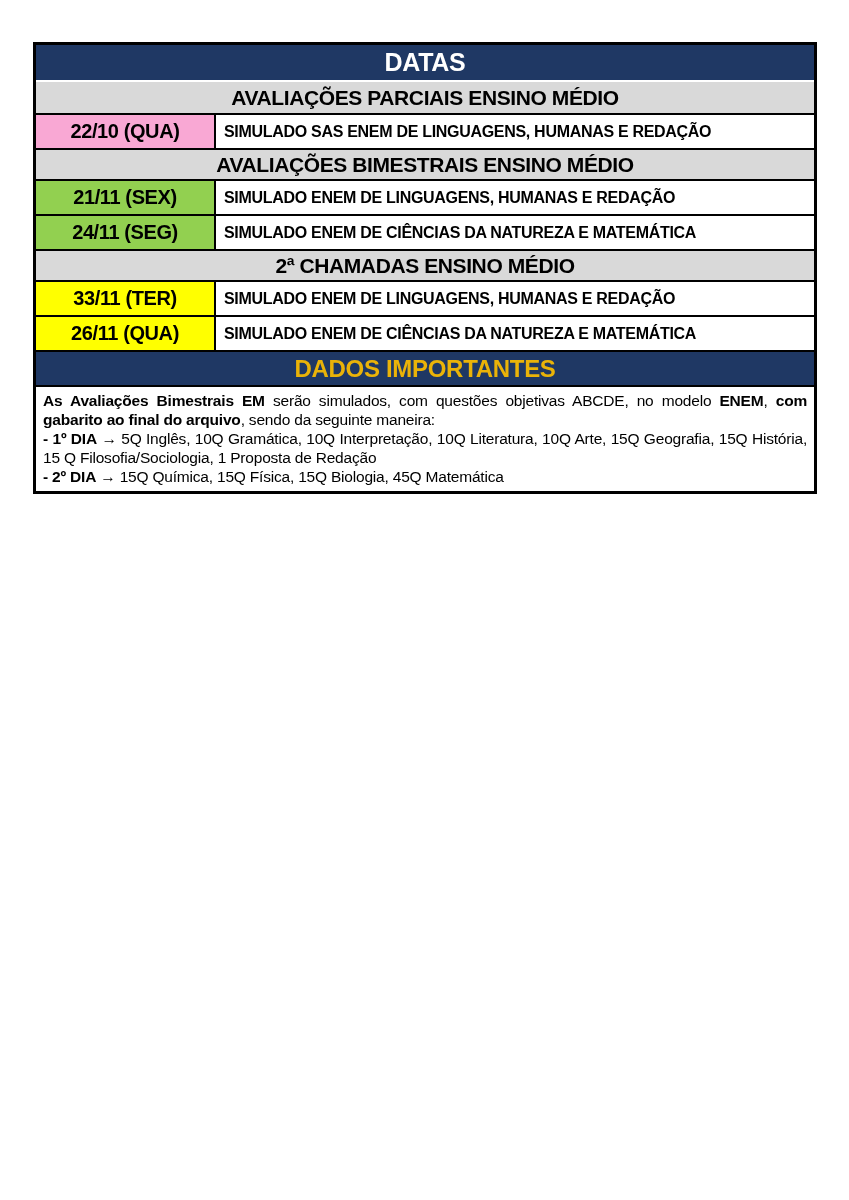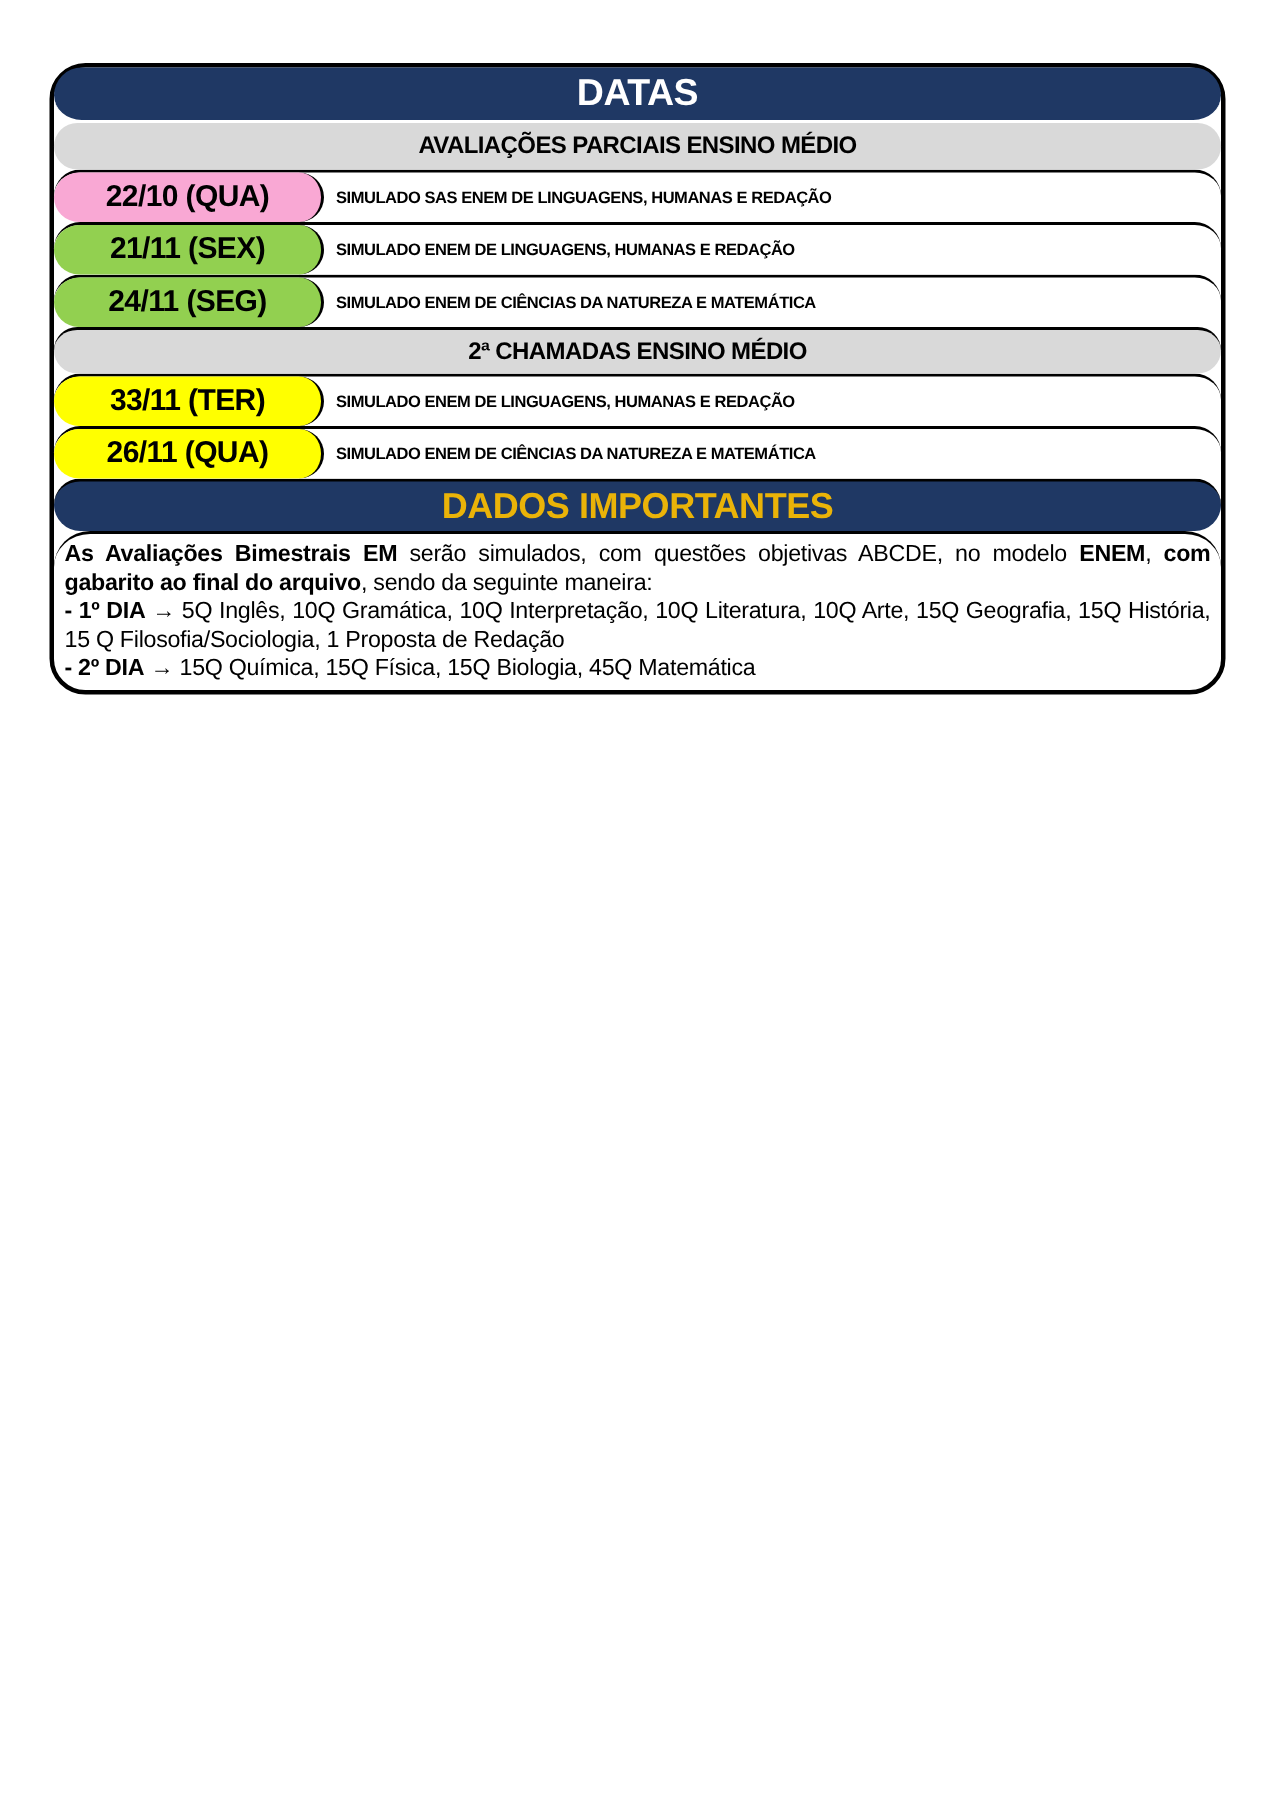--- a/index.html
+++ b/index.html
@@ -1,15 +1,15 @@
 <!DOCTYPE html>
 <html><head>
 <meta charset="utf-8">
 <style>
-  * { margin: 0; padding: 0; box-sizing: border-box; border-radius: 24px; }
+  * { margin: 0; padding: 0; box-sizing: border-box; }
   html, body { background: #ffffff; }
   body {
     width: 849px;
     height: 1200px;
     position: relative;
     font-family: "Liberation Sans", sans-serif;
     color: #000;
     overflow: hidden;
   }
   .datatable {
@@ -28,21 +28,21 @@
     letter-spacing: -0.3px;
     height: 37px;
     display: flex;
     align-items: center;
     justify-content: center;
     border-bottom: 2px solid #ffffff;
   }
   .section-header {
     background: var(--gray, #D9D9D9);
     font-weight: bold;
-    font-size: 16px;
+    font-size: 21px;
     letter-spacing: -0.4px;
     height: 31px;
     display: flex;
     align-items: center;
     justify-content: center;
     border-top: 2px solid var(--border, #000);
   }
   #sections > .section-header:first-child { border-top: none; }
   .data-row {
     display: grid;
@@ -59,21 +59,21 @@
     font-weight: bold;
     font-size: 20px;
     letter-spacing: -0.4px;
   }
   .desc-cell {
     display: flex;
     align-items: center;
     padding-left: 8px;
     padding-right: 4px;
     font-weight: bold;
-    font-size: 11px;
+    font-size: 16px;
     letter-spacing: -0.3px;
     white-space: nowrap;
     overflow: hidden;
   }
   .row.important {
     background: var(--navy, #1F3864);
     color: #eab308;
     font-weight: bold;
     font-size: 24px;
     letter-spacing: -0.3px;
@@ -100,20 +100,21 @@
 <body style="--navy: #1F3864; --gray: #D9D9D9; --border: #000000;">
 
 <div class="datatable">
   <div class="row title">DATAS</div>
   <div id="sections">
       <div class="section-header">AVALIAÇÕES PARCIAIS ENSINO MÉDIO</div>
       <div class="data-row">
         <div class="date-cell" style="background: #f9a8d4;">22/10 (QUA)</div>
         <div class="desc-cell">SIMULADO SAS ENEM DE LINGUAGENS, HUMANAS E REDAÇÃO</div>
       </div>
+      <div class="section-header">AVALIAÇÕES BIMESTRAIS ENSINO MÉDIO</div>
       <div class="data-row">
         <div class="date-cell" style="background: rgb(146, 208, 80);">21/11 (SEX)</div>
         <div class="desc-cell">SIMULADO ENEM DE LINGUAGENS, HUMANAS E REDAÇÃO</div>
       </div>
       <div class="data-row">
         <div class="date-cell" style="background: rgb(146, 208, 80);">24/11 (SEG)</div>
         <div class="desc-cell">SIMULADO ENEM DE CIÊNCIAS DA NATUREZA E MATEMÁTICA</div>
       </div>
       <div class="section-header">2ª CHAMADAS ENSINO MÉDIO</div>
       <div class="data-row">

